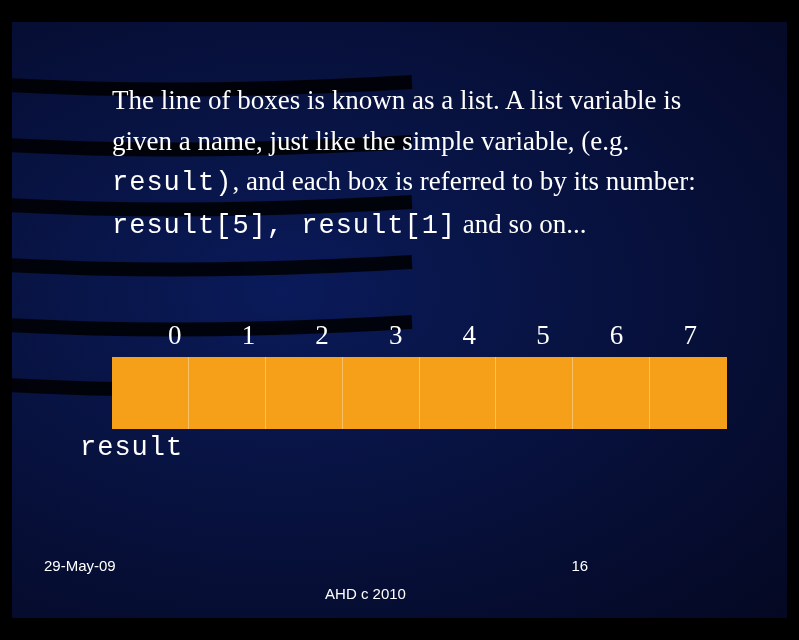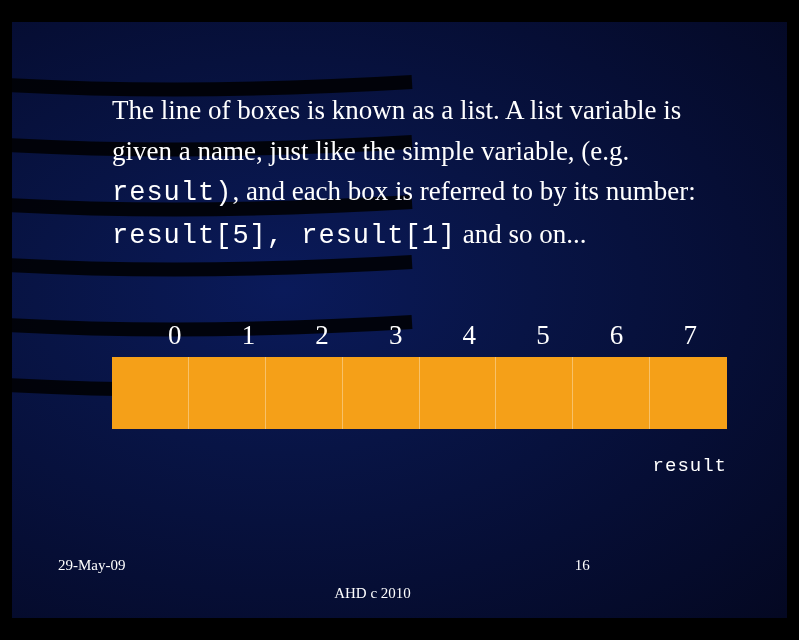--- a/index.html
+++ b/index.html
@@ -26,21 +26,21 @@
     .curves {
       position: absolute;
       top: 0;
       left: 0;
       width: 100%;
       height: 100%;
       pointer-events: none;
     }
     .body-text {
       position: absolute;
-      top: 68px;
+      top: 58px;
       left: 100px;
       right: 60px;
       color: #fff;
       font-size: 27px;
       line-height: 1.5;
     }
     .body-text .mono {
       font-family: 'Courier New', monospace;
       letter-spacing: 1px;
     }
@@ -68,38 +68,37 @@
     .box-cell {
       width: 77px;
       height: 72px;
       background: #f5a018;
       border-right: 1px solid rgba(255,255,255,0.35);
     }
     .box-cell:last-child {
       border-right: none;
     }
     .array-label {
-      margin-top: 26px;
+      margin-top: 4px;
       color: #fff;
       font-family: 'Courier New', monospace;
-      font-size: 19px;
+      font-size: 27px;
       letter-spacing: 1px;
       margin-left: -32px;
-      text-align: right;
     }
     .footer {
       position: absolute;
       bottom: 16px;
       left: 0;
       right: 0;
       display: flex;
       color: #fff;
       font-size: 15px;
-      font-family: Liberation Serif, serif;
-      padding: 0 44px 0 46px;
+      font-family: Liberation Sans, sans-serif;
+      padding: 0 44px 0 32px;
     }
     .footer-left { flex: 1; text-align: left; }
     .footer-center { flex: 1; text-align: center; margin-top: 28px; }
     .footer-right { flex: 1; text-align: center; padding-right: 56px; }
   </style>
 </head>
 <body>
 
 <div class="slide">
   <svg class="curves" viewBox="0 0 775 596" preserveAspectRatio="none">

